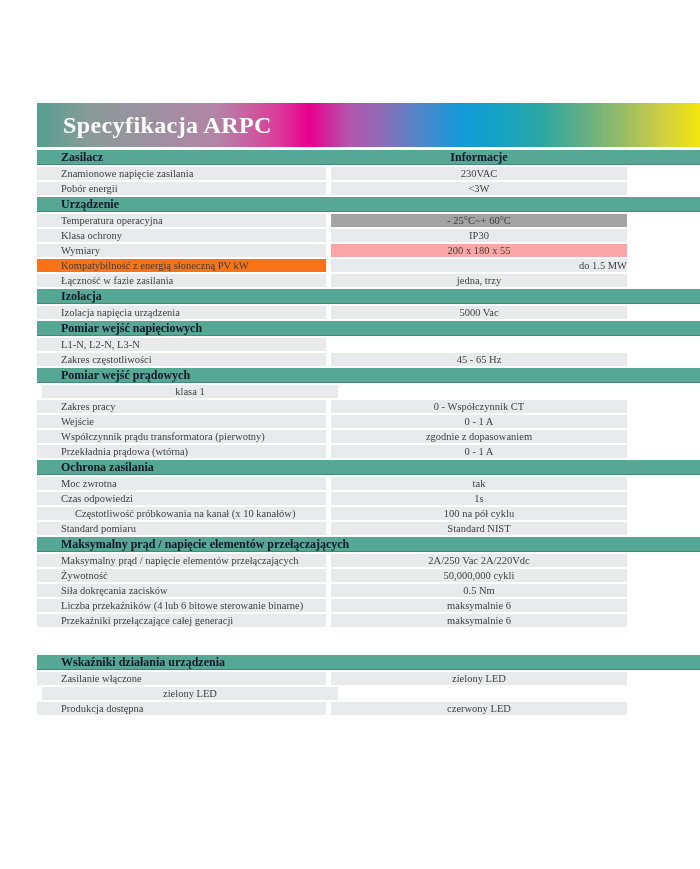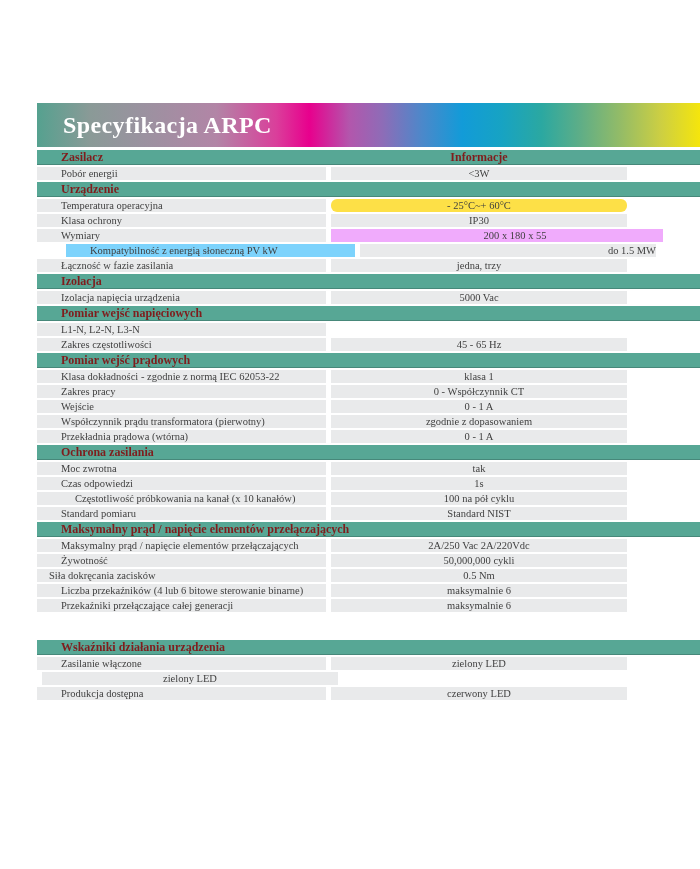--- a/index.html
+++ b/index.html
@@ -34,21 +34,21 @@
     padding-left: 26px;
     font-size: 24px;
     font-weight: bold;
     color: #ffffff;
     letter-spacing: 0.4px;
   }
   .section-header {
     position: relative;
     height: 14px;
     line-height: 14px;
-    color: #7f1d1d;
+    color: #0f172a;
     font-size: 12px;
     font-weight: bold;
     margin-bottom: 2px;
     border-bottom: 1px solid rgba(0,0,0,0.18);
   }
   .sh-title {
     display: inline-block;
     padding-left: 24px;
     white-space: nowrap;
   }
@@ -85,38 +85,42 @@
 <body>
 
 <div class="page">
   <div class="content">
     <header class="banner" id="banner" style="background: linear-gradient(90deg, rgb(85, 161, 143) 0%, rgb(138, 154, 151) 8%, rgb(155, 146, 160) 16%, rgb(178, 133, 166) 27%, rgb(218, 63, 155) 36%, rgb(232, 0, 141) 41%, rgb(179, 86, 172) 47%, rgb(142, 108, 183) 52%, rgb(76, 136, 202) 58%, rgb(18, 155, 216) 64%, rgb(23, 163, 195) 70%, rgb(43, 168, 161) 76%, rgb(96, 174, 134) 82%, rgb(149, 188, 102) 88%, rgb(205, 207, 66) 94%, rgb(246, 230, 11) 100%);">
       <h1>Specyfikacja ARPC</h1>
     </header>
     <div id="table-root">
         <div class="section-header" style="background: rgb(87, 167, 149);"><span class="sh-title">Zasilacz</span><span class="sh-value">Informacje</span></div>
         <div class="row">
+          <div class="cell-label" style="background: rgb(233, 234, 235);">Znamionowe napięcie zasilania</div>
+          <div class="cell-value" style="background: rgb(233, 234, 235);">230VAC</div>
+        </div>
+        <div class="row">
           <div class="cell-label" style="background: rgb(233, 234, 235);">Pobór energii</div>
           <div class="cell-value" style="background: rgb(233, 234, 235);">&lt;3W</div>
         </div>
         <div class="section-header" style="background: rgb(87, 167, 149);"><span class="sh-title">Urządzenie</span></div>
         <div class="row">
           <div class="cell-label" style="background: rgb(233, 234, 235);">Temperatura operacyjna</div>
-          <div class="cell-value" style="background: #fde047; border-radius: 6px;">- 25°C~+ 60°C</div>
+          <div class="cell-value" style="background: #a3a3a3;">- 25°C~+ 60°C</div>
         </div>
         <div class="row">
           <div class="cell-label" style="background: rgb(233, 234, 235);">Klasa ochrony</div>
           <div class="cell-value" style="background: rgb(233, 234, 235);">IP30</div>
         </div>
         <div class="row">
           <div class="cell-label" style="background: rgb(233, 234, 235);">Wymiary</div>
-          <div class="cell-value" style="background: #f0abfc; padding-left: 36px;">200 x 180 x 55</div>
-        </div>
-        <div class="row">
-          <div class="cell-label" style="background: #7dd3fc; margin-left: 29px;">Kompatybilność z energią słoneczną PV kW</div>
+          <div class="cell-value" style="background: #fca5a5;">200 x 180 x 55</div>
+        </div>
+        <div class="row">
+          <div class="cell-label" style="background: #f97316;">Kompatybilność z energią słoneczną PV kW</div>
           <div class="cell-value" style="background: rgb(233, 234, 235); text-align: right;">do 1.5 MW</div>
         </div>
         <div class="row">
           <div class="cell-label" style="background: rgb(233, 234, 235);">Łączność w fazie zasilania</div>
           <div class="cell-value" style="background: rgb(233, 234, 235);">jedna, trzy</div>
         </div>
         <div class="section-header" style="background: rgb(87, 167, 149);"><span class="sh-title">Izolacja</span></div>
         <div class="row">
           <div class="cell-label" style="background: rgb(233, 234, 235);">Izolacja napięcia urządzenia</div>
           <div class="cell-value" style="background: rgb(233, 234, 235);">5000 Vac</div>
@@ -125,21 +129,20 @@
         <div class="row">
           <div class="cell-label" style="background: rgb(233, 234, 235);">L1-N, L2-N, L3-N</div>
           <div class="cell-value" style="background: rgb(233, 234, 235); margin-top: 18px;">90 - 270 Vrms</div>
         </div>
         <div class="row">
           <div class="cell-label" style="background: rgb(233, 234, 235);">Zakres częstotliwości</div>
           <div class="cell-value" style="background: rgb(233, 234, 235);">45 - 65 Hz</div>
         </div>
         <div class="section-header" style="background: rgb(87, 167, 149);"><span class="sh-title">Pomiar wejść prądowych</span></div>
         <div class="row">
-          <div class="cell-label" style="background: rgb(233, 234, 235);">Klasa dokładności - zgodnie z normą IEC 62053-22</div>
           <div class="cell-value" style="background: rgb(233, 234, 235);">klasa 1</div>
         </div>
         <div class="row">
           <div class="cell-label" style="background: rgb(233, 234, 235);">Zakres pracy</div>
           <div class="cell-value" style="background: rgb(233, 234, 235);">0 - Współczynnik CT</div>
         </div>
         <div class="row">
           <div class="cell-label" style="background: rgb(233, 234, 235);">Wejście</div>
           <div class="cell-value" style="background: rgb(233, 234, 235);">0 - 1 A</div>
         </div>
@@ -171,21 +174,21 @@
         <div class="section-header" style="background: rgb(87, 167, 149);"><span class="sh-title">Maksymalny prąd / napięcie elementów przełączających</span></div>
         <div class="row">
           <div class="cell-label" style="background: rgb(233, 234, 235);">Maksymalny prąd / napięcie elementów przełączających</div>
           <div class="cell-value" style="background: rgb(233, 234, 235);">2A/250 Vac 2A/220Vdc</div>
         </div>
         <div class="row">
           <div class="cell-label" style="background: rgb(233, 234, 235);">Żywotność</div>
           <div class="cell-value" style="background: rgb(233, 234, 235);">50,000,000 cykli</div>
         </div>
         <div class="row">
-          <div class="cell-label" style="background: rgb(233, 234, 235); padding-left: 12px;">Siła dokręcania zacisków</div>
+          <div class="cell-label" style="background: rgb(233, 234, 235);">Siła dokręcania zacisków</div>
           <div class="cell-value" style="background: rgb(233, 234, 235);">0.5 Nm</div>
         </div>
         <div class="row">
           <div class="cell-label" style="background: rgb(233, 234, 235);">Liczba przekaźników (4 lub 6 bitowe sterowanie binarne)</div>
           <div class="cell-value" style="background: rgb(233, 234, 235);">maksymalnie 6</div>
         </div>
         <div class="row">
           <div class="cell-label" style="background: rgb(233, 234, 235);">Przekaźniki przełączające całej generacji</div>
           <div class="cell-value" style="background: rgb(233, 234, 235);">maksymalnie 6</div>
         </div>

